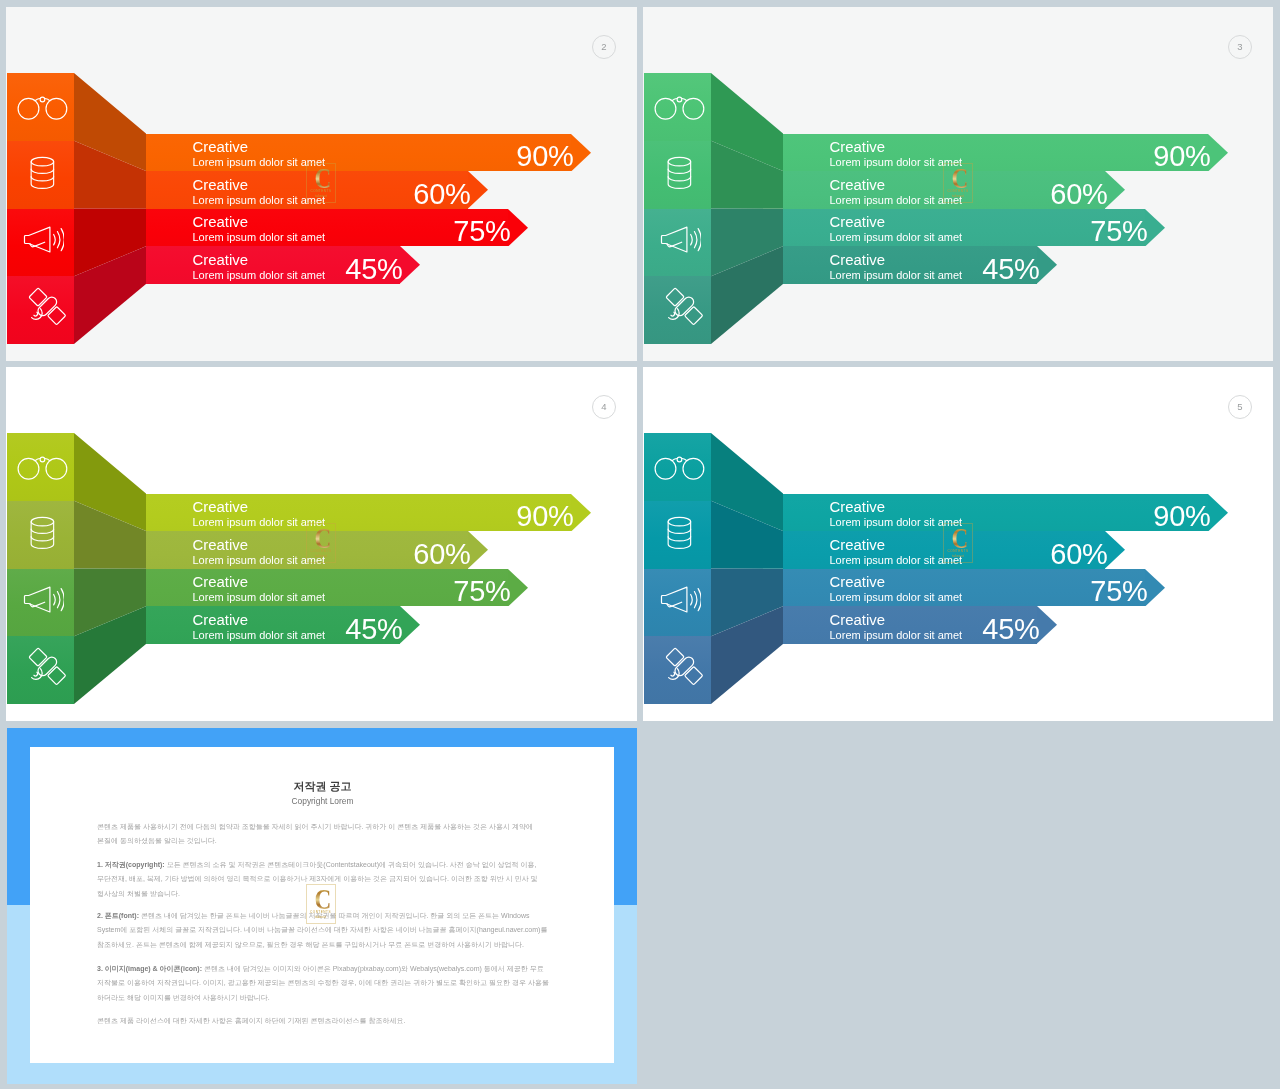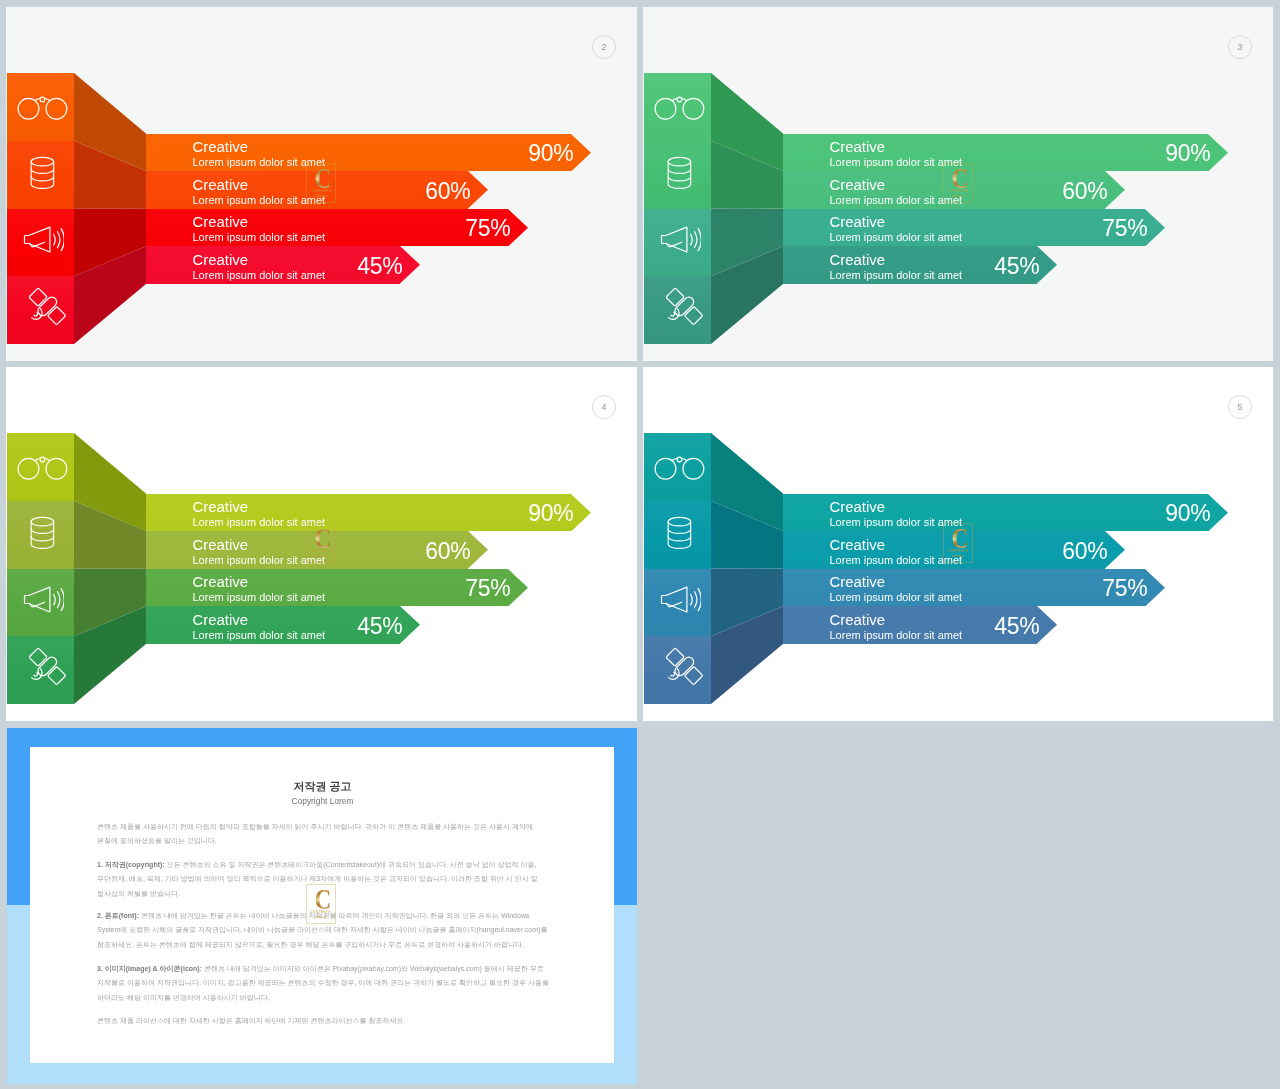--- a/index.html
+++ b/index.html
@@ -17,21 +17,21 @@
   .leftpanel{position:absolute;}
   .cell{position:absolute;left:0;width:100%;}
   .cellicon{position:absolute;left:0;top:0;width:100%;height:100%;
             display:flex;align-items:center;justify-content:center;}
   .cellicon svg{display:block;}
   .bar{position:absolute;}
   .bar .barbody{position:absolute;left:0;top:0;height:100%;}
   .bar .tip{position:absolute;top:0;height:100%;}
   .rowtitle{position:absolute;color:#ffffff;font-size:14.9px;line-height:1;}
   .rowsub{position:absolute;color:#ffffff;font-size:11px;line-height:1;}
-  .rowval{position:absolute;color:#ffffff;font-size:23px;line-height:1;
+  .rowval{position:absolute;color:#ffffff;font-size:29px;line-height:1;
           letter-spacing:-.3px;}
   .wm{position:absolute;width:30px;height:40px;}
   .wm .wmbox{position:absolute;left:0;top:0;right:0;bottom:0;
              border:1px solid rgba(201,163,62,.38);}
   .wm .wmc{position:absolute;left:0;right:0;top:4px;height:23px;text-align:center;
            font-family:"Liberation Serif",serif;font-weight:bold;font-size:29px;
            line-height:23px;transform:scaleX(.80) translateX(2.5px);
            background:linear-gradient(180deg,#d8bc63 0%,#b07b2c 22%,#e9d794 52%,
                       #a86f26 74%,#efdfa2 100%);
            -webkit-background-clip:text;background-clip:text;color:transparent;}

